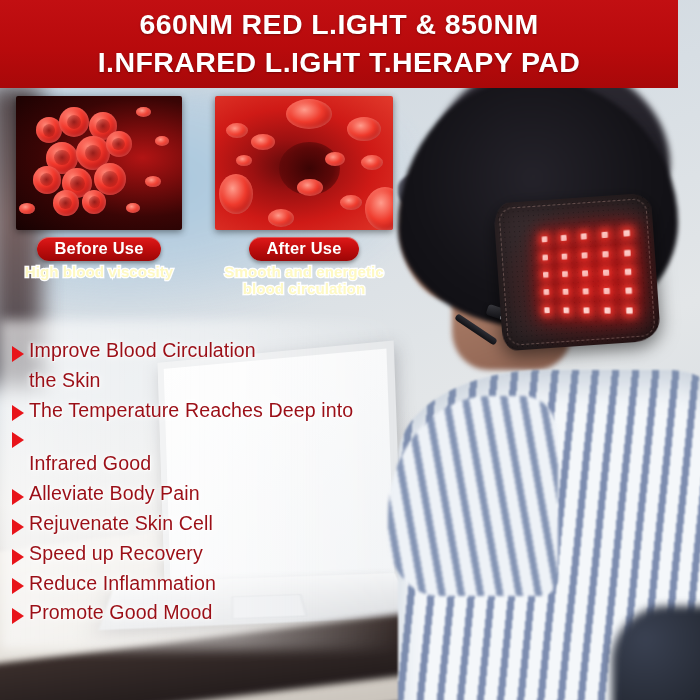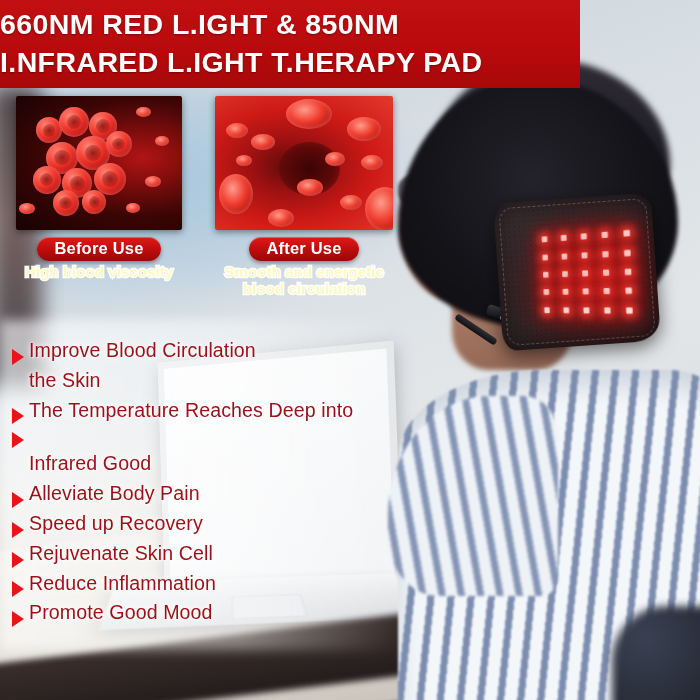--- a/index.html
+++ b/index.html
@@ -253,24 +253,25 @@
     left: 500px; top: 316px;
     width: 12px; height: 5px;
     background: repeating-linear-gradient(90deg, #9a9aa2 0 2px, transparent 2px 4px);
     transform: rotate(18deg);
   }
 
   
   .banner {
     position: absolute;
     left: 0; top: 0;
-    width: 580px; height: 88px;
+    width: 678px; height: 88px;
     background: linear-gradient(to bottom, #c20f12 0%, #b80a0c 55%, #a80809 100%);
     display: flex;
     flex-direction: column;
+    align-items: center;
     justify-content: center;
     z-index: 20;
   }
   .banner-line {
     color: #ffffff;
     font-weight: bold;
     font-size: 28.5px;
     letter-spacing: .4px;
     line-height: 1.32;
     white-space: nowrap;
@@ -353,21 +354,21 @@
 
   
   .bullets {
     position: absolute;
     left: 12px; top: 336px;
     width: 380px;
     z-index: 16;
   }
   .bullet-row {
     display: flex;
-    align-items: flex-end;
+    align-items: center;
     margin-bottom: 1px;
   }
   .tri {
     flex: 0 0 auto;
     width: 0; height: 0;
     margin: 7px 5px 0 0;
     border-left: 12px solid #e8141a;
     border-top: 8px solid transparent;
     border-bottom: 8px solid transparent;
   }
@@ -530,28 +531,28 @@
     <div class="bullet-row">
       <span class="tri hidden"></span>
       <span class="bullet-text">Infrared Good</span>
     </div>
     <div class="bullet-row">
       <span class="tri"></span>
       <span class="bullet-text">Alleviate Body Pain</span>
     </div>
     <div class="bullet-row">
       <span class="tri"></span>
+      <span class="bullet-text">Rejuvenate Skin Cell</span>
+    </div>
+    <div class="bullet-row">
+      <span class="tri"></span>
       <span class="bullet-text">Speed up Recovery</span>
     </div>
     <div class="bullet-row">
       <span class="tri"></span>
-      <span class="bullet-text">Rejuvenate Skin Cell</span>
-    </div>
-    <div class="bullet-row">
-      <span class="tri"></span>
       <span class="bullet-text">Reduce Inflammation</span>
     </div>
     <div class="bullet-row">
       <span class="tri"></span>
       <span class="bullet-text">Promote Good Mood</span>
     </div>
   </div>
 
 </div>
 

